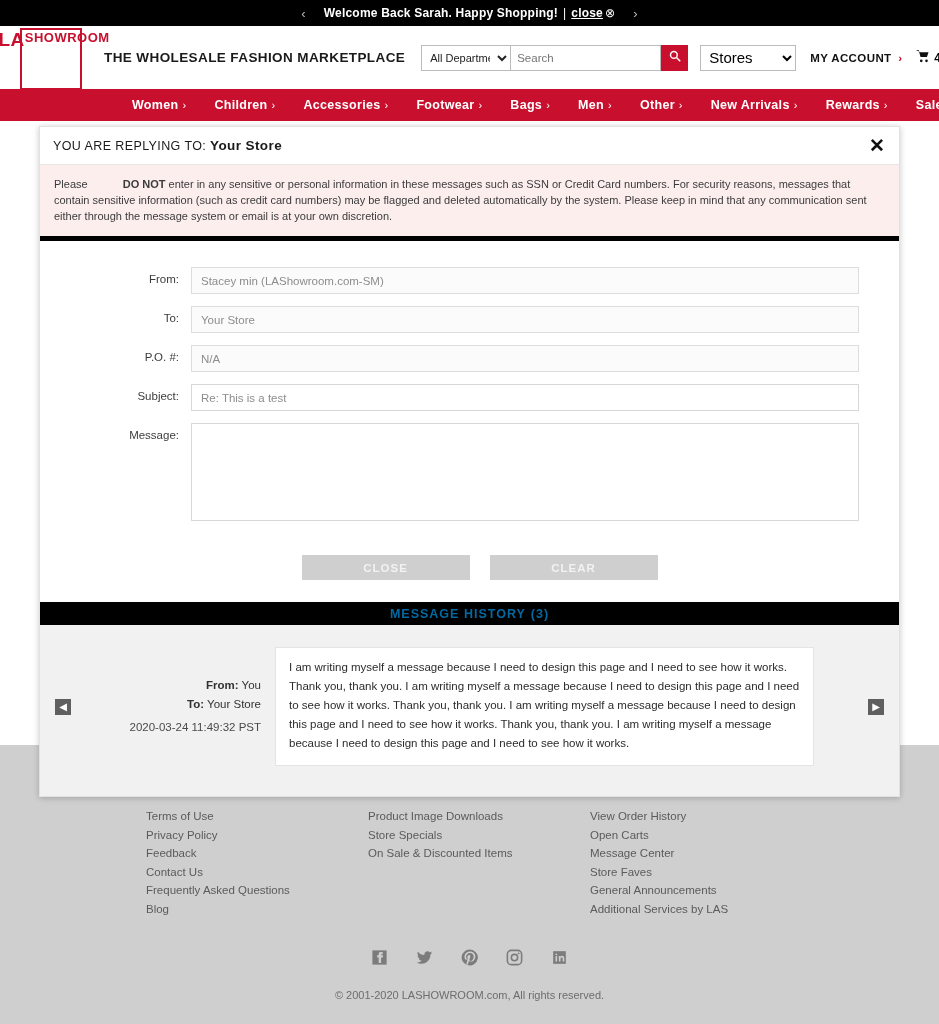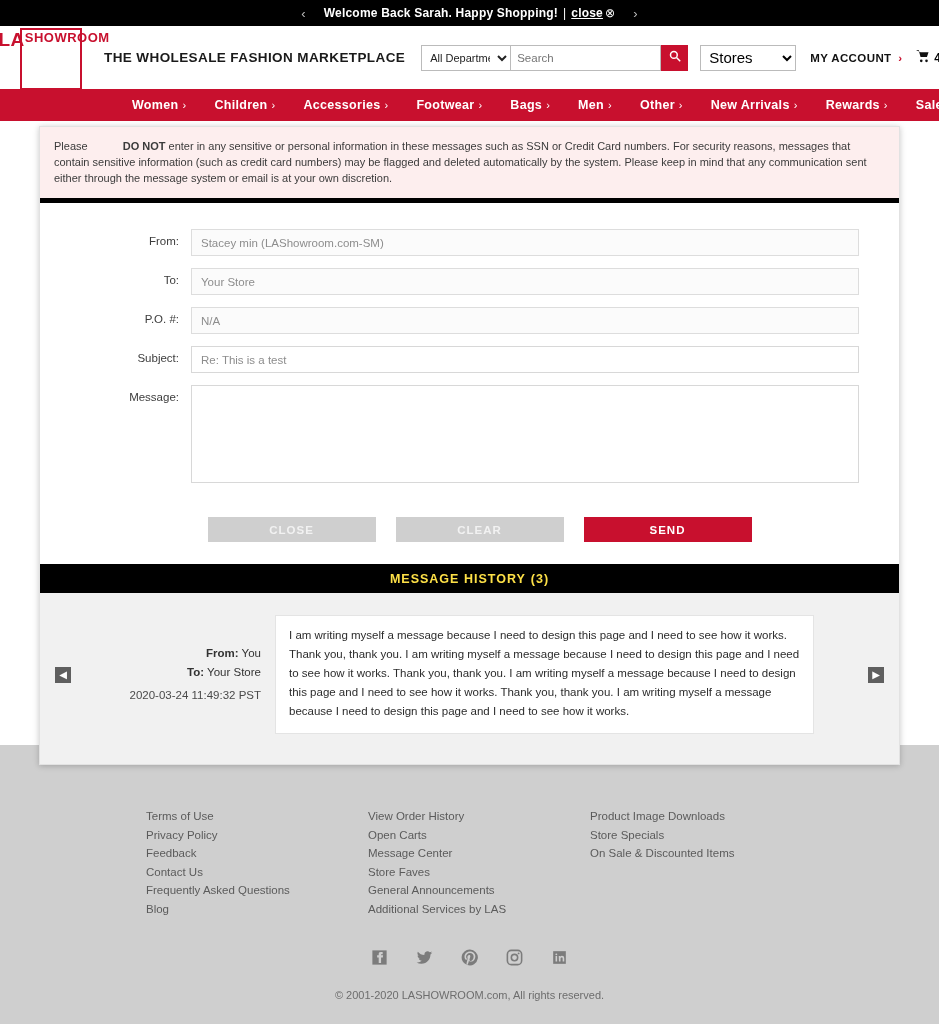--- a/index.html
+++ b/index.html
@@ -297,22 +297,22 @@
     font-weight: bold;
     letter-spacing: 1px;
     cursor: pointer;
     font-family: "Liberation Sans", sans-serif;
   }
   .btn.grey { background: #cfcfcf; color: #f2f2f2; }
   .btn.red { background: #c8102e; color: #fff; }
 
   .history-bar {
     background: #000;
-    color: #fde047;
-    height: 29px;
+    color: #0369a1;
+    height: 23px;
     display: flex;
     align-items: center;
     justify-content: center;
     font-size: 12.5px;
     letter-spacing: 1px;
     font-weight: bold;
   }
   .history-bar .count { margin-left: 5px; }
 
   .history-body {
@@ -450,31 +450,31 @@
   <div class="footer-cols">
     <div class="footer-col">
       <div>Terms of Use</div>
       <div>Privacy Policy</div>
       <div>Feedback</div>
       <div>Contact Us</div>
       <div>Frequently Asked Questions</div>
       <div>Blog</div>
     </div>
     <div class="footer-col">
+      <div>Product Image Downloads</div>
+      <div>Store Specials</div>
+      <div>On Sale &amp; Discounted Items</div>
+    </div>
+    <div class="footer-col">
       <div>View Order History</div>
       <div>Open Carts</div>
       <div>Message Center</div>
       <div>Store Faves</div>
       <div>General Announcements</div>
       <div>Additional Services by LAS</div>
-    </div>
-    <div class="footer-col">
-      <div>Product Image Downloads</div>
-      <div>Store Specials</div>
-      <div>On Sale &amp; Discounted Items</div>
     </div>
   </div>
 
   <div class="social">
     <span>
       <svg width="19" height="19" viewBox="0 0 24 24" fill="#7c7c7c">
           <path d="M3 3h18v18H3z" fill="#7c7c7c"></path>
           <path d="M14 8h2V5h-2.5C11.6 5 11 6.2 11 7.6V9H9v3h2v7h3v-7h2.2l.3-3H14V8z" fill="#cfcfcf"></path>
         </svg>
     </span>
@@ -500,20 +500,27 @@
           <path d="M4 4h16v16H4z" fill="#7c7c7c"></path>
           <path d="M7 10h2v7H7zm1-3.2a1.2 1.2 0 1 1 0 2.4 1.2 1.2 0 0 1 0-2.4zM11 10h2v1c.4-.7 1.2-1.2 2.2-1.2 1.7 0 2.8 1 2.8 3.2V17h-2v-3.5c0-1-.4-1.6-1.3-1.6-.8 0-1.4.6-1.4 1.6V17h-2z" fill="#cfcfcf"></path>
         </svg>
     </span>
   </div>
 
   <div class="copyright">© 2001-2020 LASHOWROOM.com, All rights reserved.</div>
 
   <div class="modal">
 
+    <div class="modal-head">
+      <div class="t">
+        <span>YOU ARE REPLYING TO:</span>
+        <b>Your Store</b>
+      </div>
+      <div class="x">✕</div>
+    </div>
 
     <div class="warn">
       <span>Please </span><b>DO NOT</b><span> enter in any sensitive or personal information in these messages such as SSN or Credit Card numbers. For security reasons, messages that contain sensitive information (such as credit card numbers) may be flagged and deleted automatically by the system. Please keep in mind that any communication sent either through the message system or email is at your own discretion.</span>
     </div>
 
     <div class="form">
       <div class="row">
         <label>From:</label>
         <div class="field">
           <input class="inp readonly" readonly="" value="Stacey min (LAShowroom.com-SM)" style="">
@@ -544,21 +551,20 @@
       <div class="row msg">
         <label>Message:</label>
         <div class="field">
           <textarea class="inp wide" placeholder="" style=""></textarea>
         </div>
       </div>
 
       <div class="btnrow">
         <button class="btn grey">CLOSE</button>
         <button class="btn grey">CLEAR</button>
-        <button class="btn red">SEND</button>
       </div>
     </div>
 
     <div class="history-bar">
       <span>MESSAGE HISTORY</span>
       <span class="count">(3)</span>
     </div>
 
     <div class="history-body">
       <div class="hist-arrow left">◀</div>

